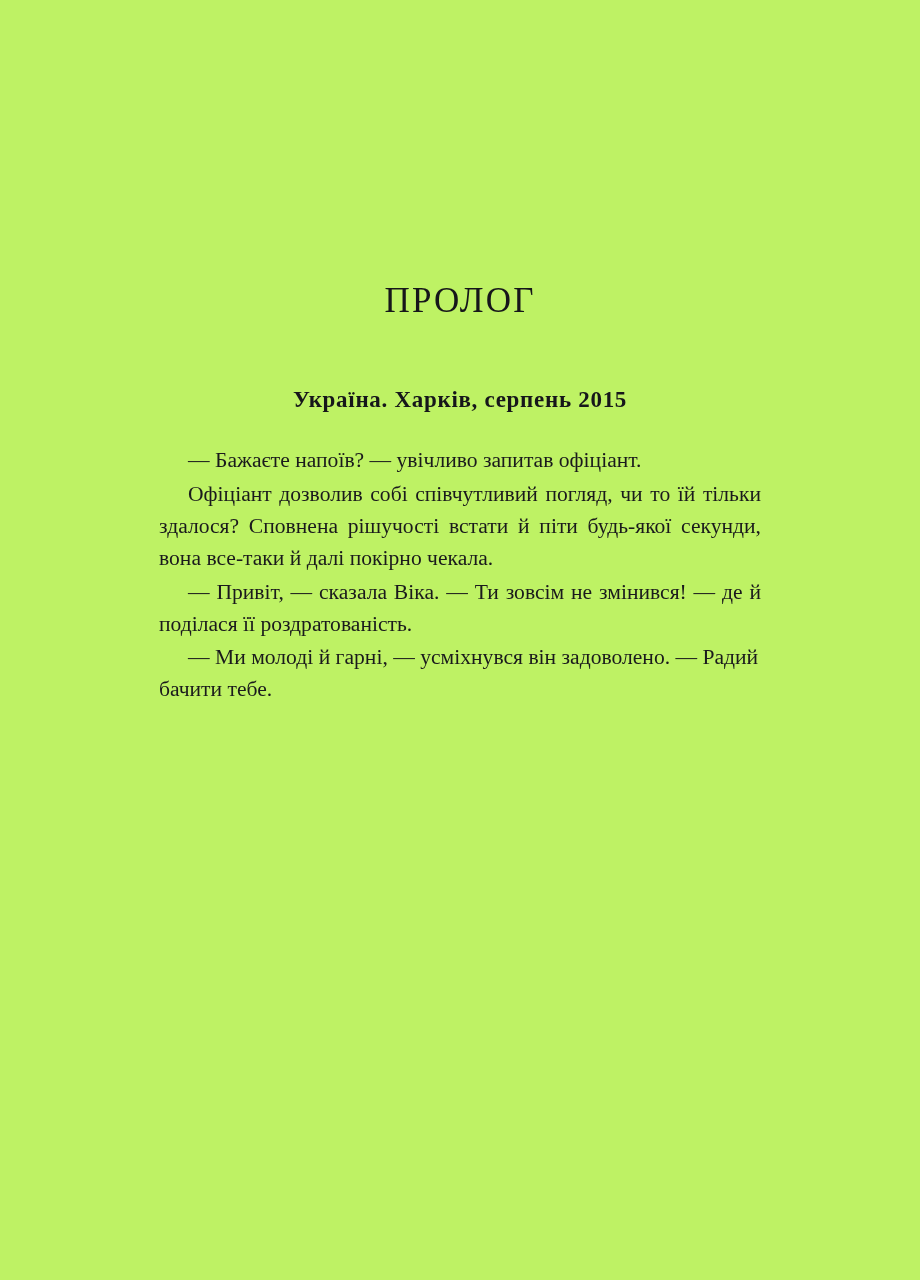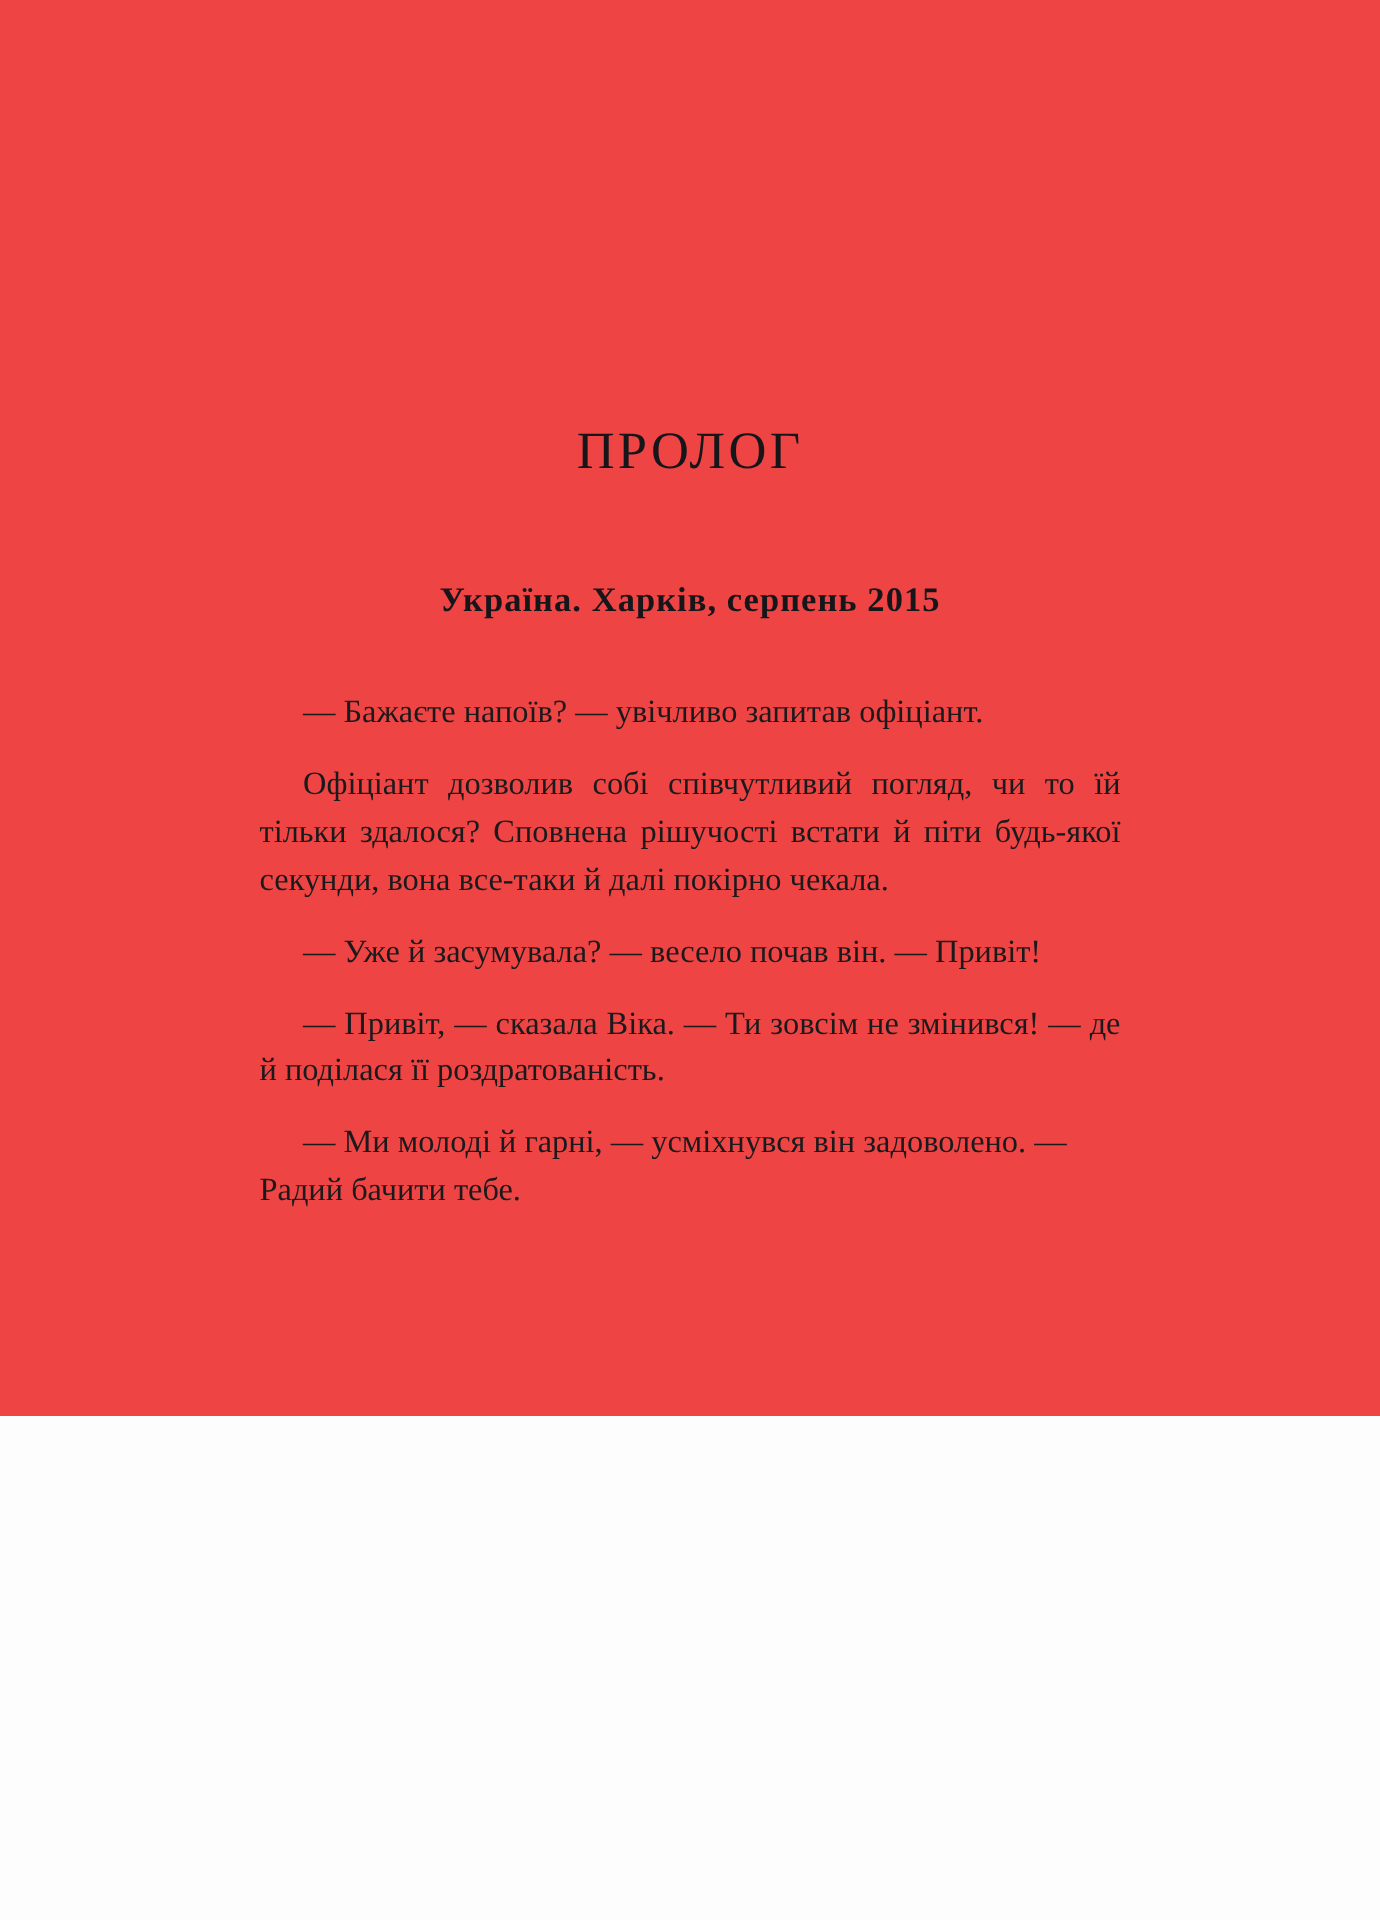--- a/index.html
+++ b/index.html
@@ -12,22 +12,22 @@
     height: 1280px;
     background: #fdfdfd;
     font-family: "Liberation Serif", "DejaVu Serif", serif;
     color: #1a1a1a;
     overflow: hidden;
   }
 
   .page {
     position: relative;
     width: 920px;
-    height: 944px;
-    background: #ef4444;
+    height: 1280px;
+    background: #bef264;
     box-sizing: border-box;
   }
 
   
 
   .chapter-title {
     position: absolute;
     left: 0;
     top: 258px;
     width: 920px;
@@ -65,21 +65,21 @@
     font-family: "Liberation Serif", "DejaVu Serif", serif;
     font-size: 21.6px;
     line-height: 31.9px;
     color: #1a1a1c;
     text-align: justify;
     text-justify: inter-word;
     hyphens: none;
   }
 
   .body-text p {
-    margin: 16px;
+    margin: 2px;
     text-indent: 29px;
   }
 
   
   .body-text p:last-child {
     text-align: left;
   }
 
   .body-text p.short-line {
     text-align: left;
@@ -90,18 +90,17 @@
 
 <div class="page">
 
   <h1 class="chapter-title">ПРОЛОГ</h1>
 
   <div class="section-subtitle">Україна. Харків, серпень 2015</div>
 
   <div class="body-text">
     <p class="short-line">— Бажаєте напоїв? — увічливо запитав офіціант.</p>
     <p>Офіціант дозволив собі співчутливий погляд, чи то їй тільки здалося? Сповнена рішучості встати й піти будь-якої секунди, вона все-таки й далі покірно чекала.</p>
-    <p class="short-line">— Уже й засумувала? — весело почав він. — Привіт!</p>
     <p>— Привіт, — сказала Віка. — Ти зовсім не змінився! — де й поділася її роздратованість.</p>
     <p>— Ми молоді й гарні, — усміхнувся він задоволено. — Радий бачити тебе.</p>
   </div>
 
 </div>
 
 </body></html>

